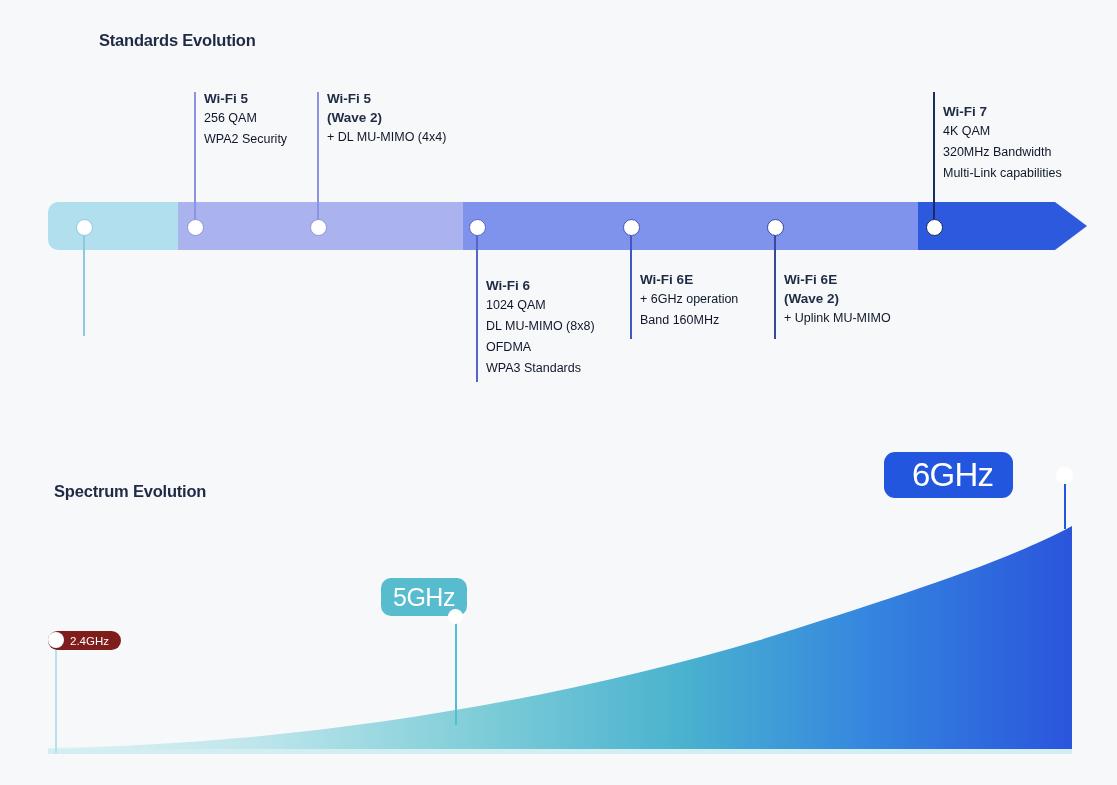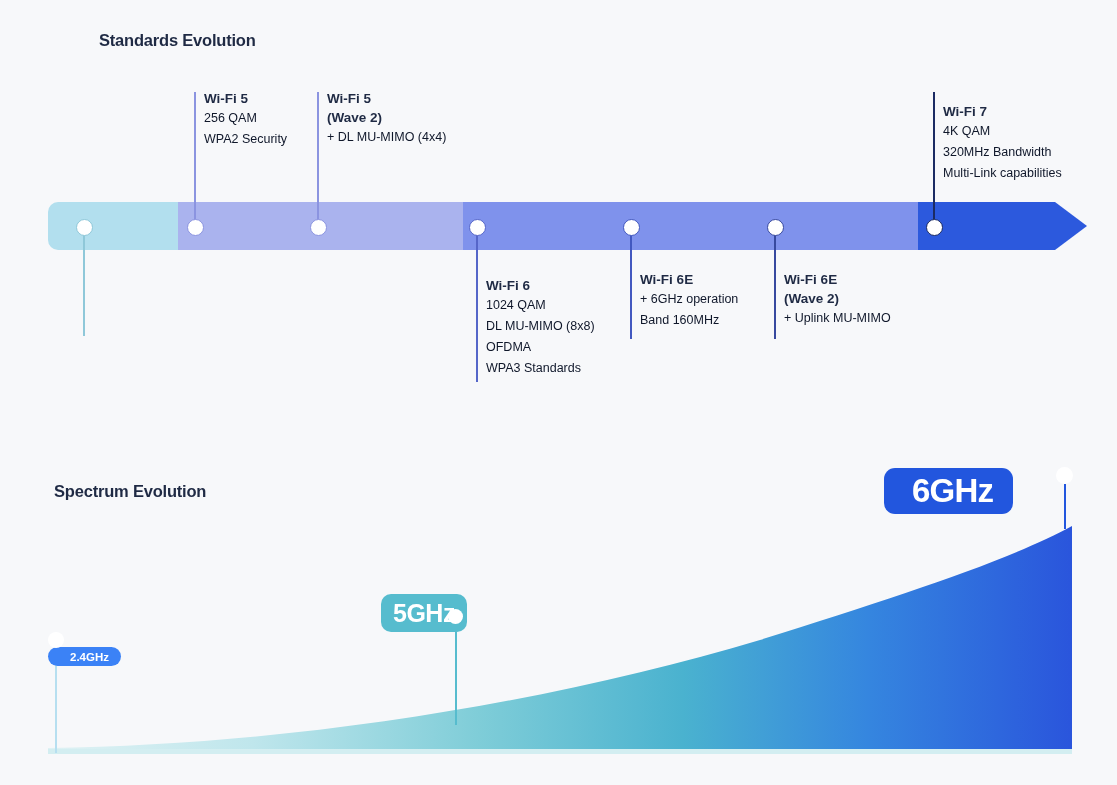--- a/index.html
+++ b/index.html
@@ -64,38 +64,37 @@
 
   .sp-stem {
     position: absolute;
     width: 2px;
     margin-left: -1px;
   }
   .sp-badge {
     position: absolute;
     border-radius: 8px;
     color: #ffffff;
-    font-weight: bold;
+    font-weight: normal;
     display: flex;
     align-items: center;
     box-sizing: border-box;
     white-space: nowrap;
-    margin-top: 16px;
   }
   .sp-dot {
     position: absolute;
     border-radius: 50%;
     background: #ffffff;
   }
   #badge-24 {
     left: 48px; top: 631px;
     height: 19px;
     padding: 0 12px 0 22px;
     font-size: 11.5px;
-    background: #3b82f6;
+    background: #7f1d1d;
     border-radius: 9.5px;
   }
   #dot-24 { left: 48px; top: 632px; width: 16px; height: 16px; }
   #stem-24 { left: 56px; top: 645px; height: 108px; background: #b6dff0; }
 
   #badge-5 {
     left: 381px; top: 578px;
     height: 38px;
     padding: 0 12px;
     font-size: 25px;

